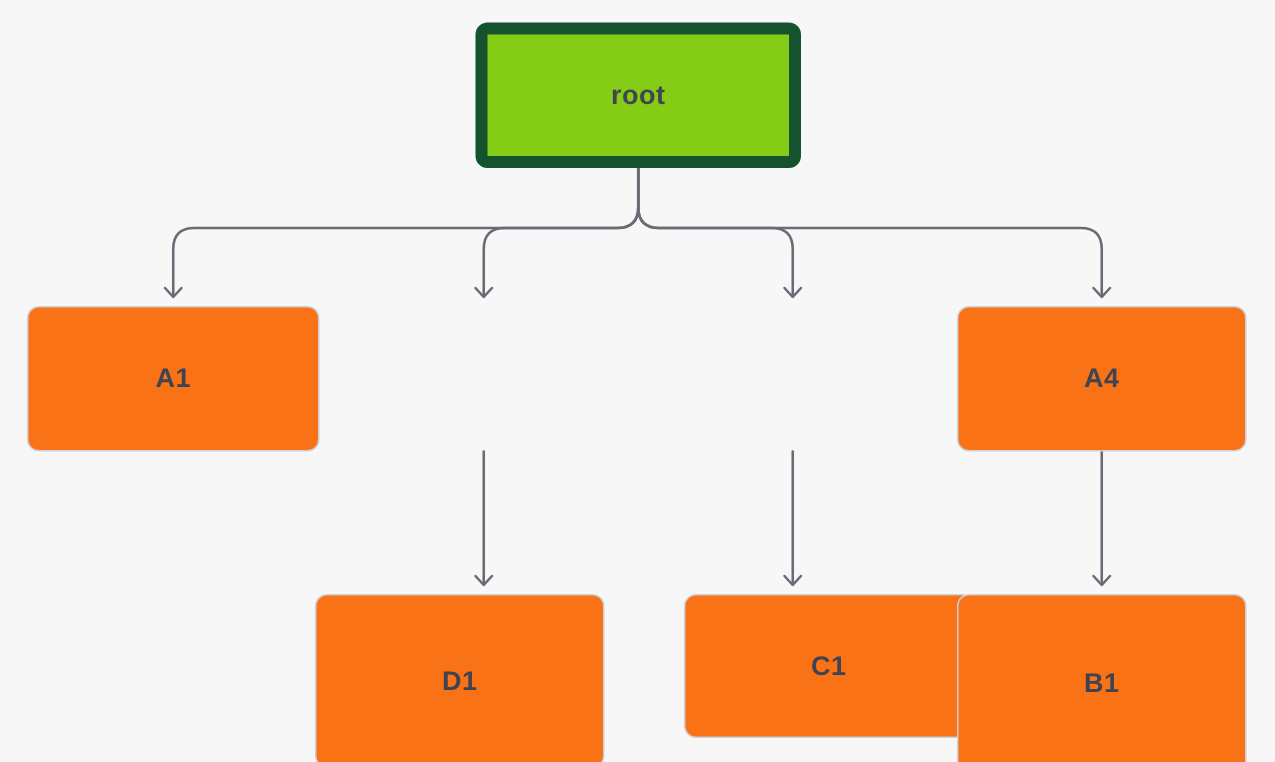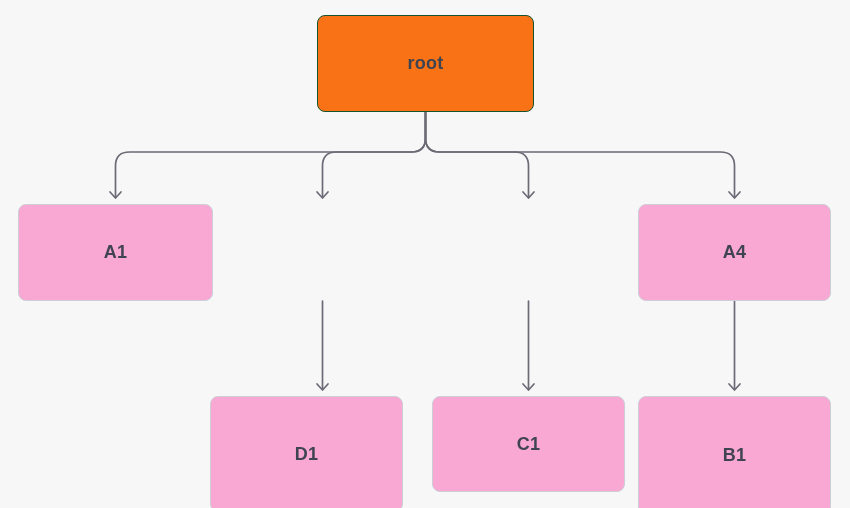--- a/index.html
+++ b/index.html
@@ -18,32 +18,32 @@
     position: absolute;
     inset: 0;
     pointer-events: none;
   }
   .node {
     position: absolute;
     box-sizing: border-box;
     display: flex;
     align-items: center;
     justify-content: center;
-    background: #f9a8d4;
+    background: #f97316;
     border: 1px solid #cdced6;
     border-radius: 8px;
     color: #3f4450;
     font-size: 18px;
     font-weight: 600;
     letter-spacing: 0.3px;
     cursor: default;
   }
   .node.root {
-    background: #f97316;
-    border: 1px solid #14532d;
+    background: #84cc16;
+    border: 8px solid #14532d;
   }
   .node .label { user-select: none; }
 </style>
 </head>
 <body>
 
 <div class="canvas">
   <svg class="edge-layer" width="850" height="508" viewBox="0 0 850 508" xmlns="http://www.w3.org/2000/svg">
       <path d="M425.5,112 L425.5,138 Q425.5,152 411.5,152 L129.5,152 Q115.5,152 115.5,166 L115.5,197" fill="none" stroke="#6b6a75" stroke-width="1.7" stroke-linecap="round" stroke-linejoin="round"></path>
       <path d="M110,192 L115.5,198 L121,192" fill="none" stroke="#6b6a75" stroke-width="1.7" stroke-linecap="round" stroke-linejoin="round"></path>
@@ -66,19 +66,19 @@
   </div>
   <div class="node" style="left: 18px; top: 204px; width: 195px; height: 97px;">
     <span class="label">A1</span>
   </div>
   <div class="node" style="left: 638px; top: 204px; width: 193px; height: 97px;">
     <span class="label">A4</span>
   </div>
   <div class="node" style="left: 210px; top: 396px; width: 193px; height: 116px;">
     <span class="label">D1</span>
   </div>
-  <div class="node" style="left: 432px; top: 396px; width: 193px; height: 96px;">
+  <div class="node" style="left: 456px; top: 396px; width: 193px; height: 96px;">
     <span class="label">C1</span>
   </div>
   <div class="node" style="left: 638px; top: 396px; width: 193px; height: 119px;">
     <span class="label">B1</span>
   </div>
 </div>
 
 </body></html>

